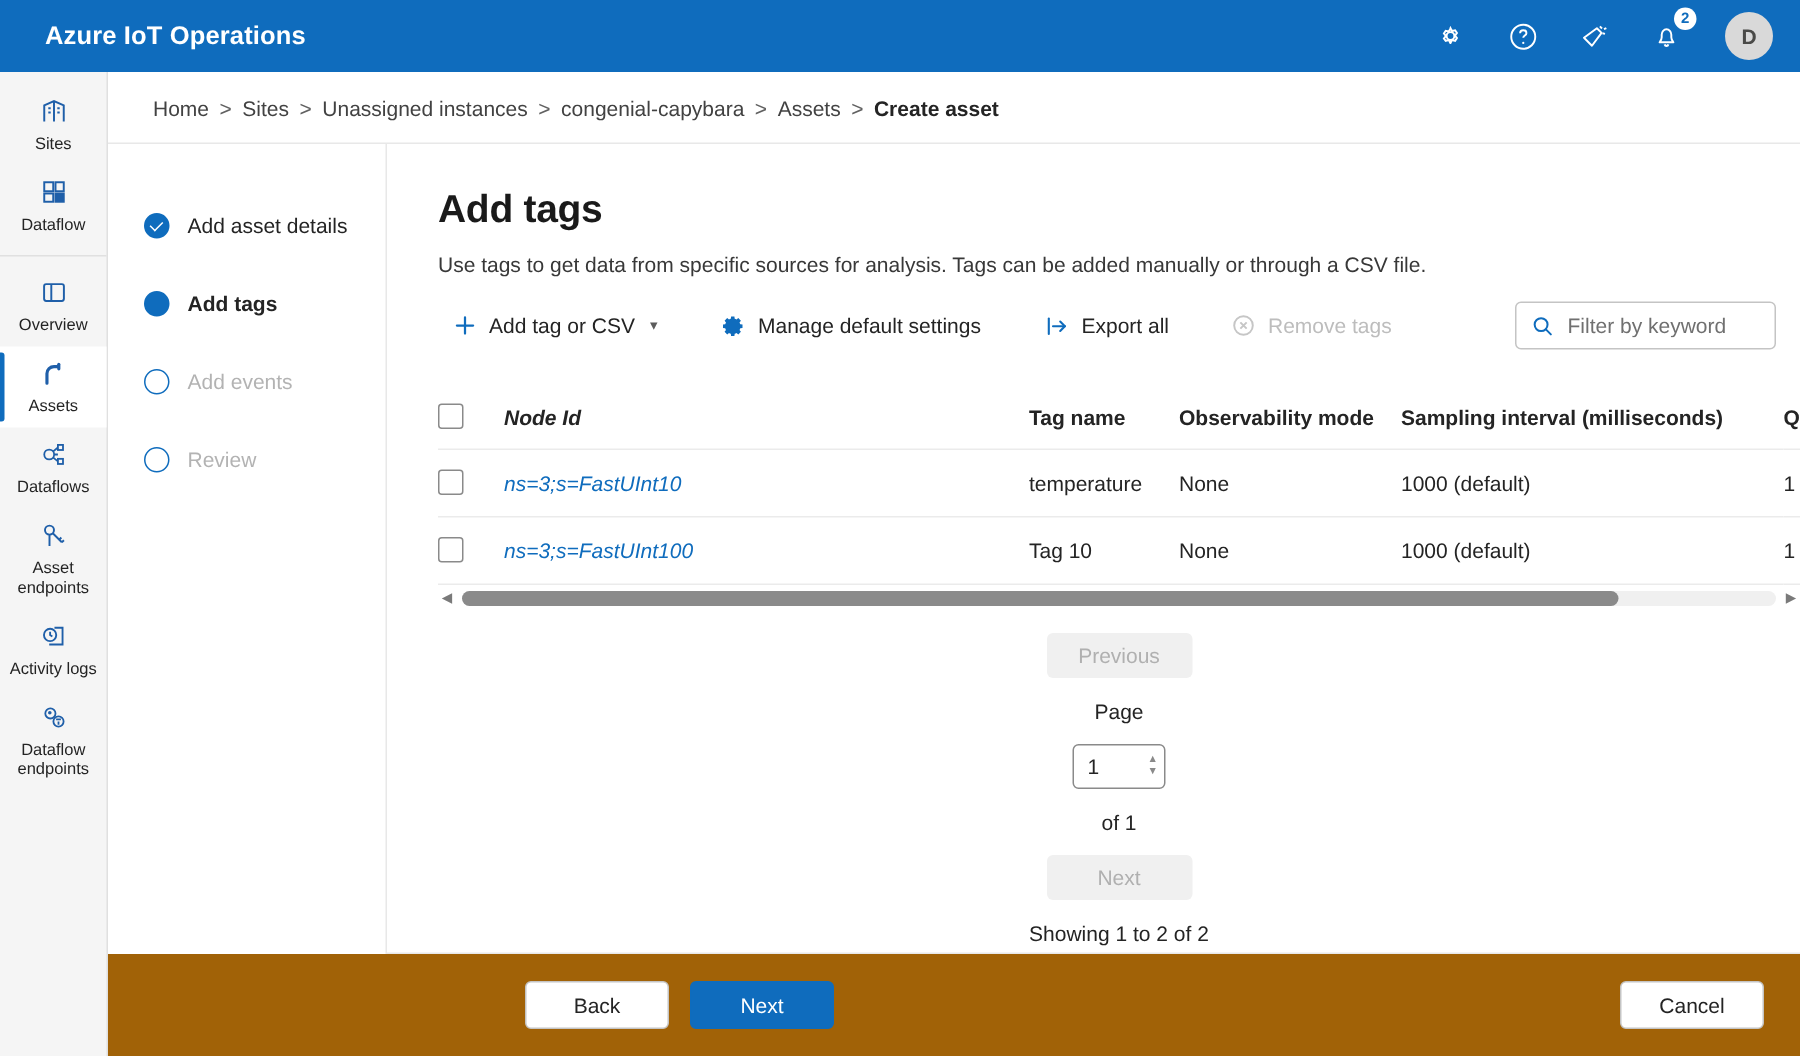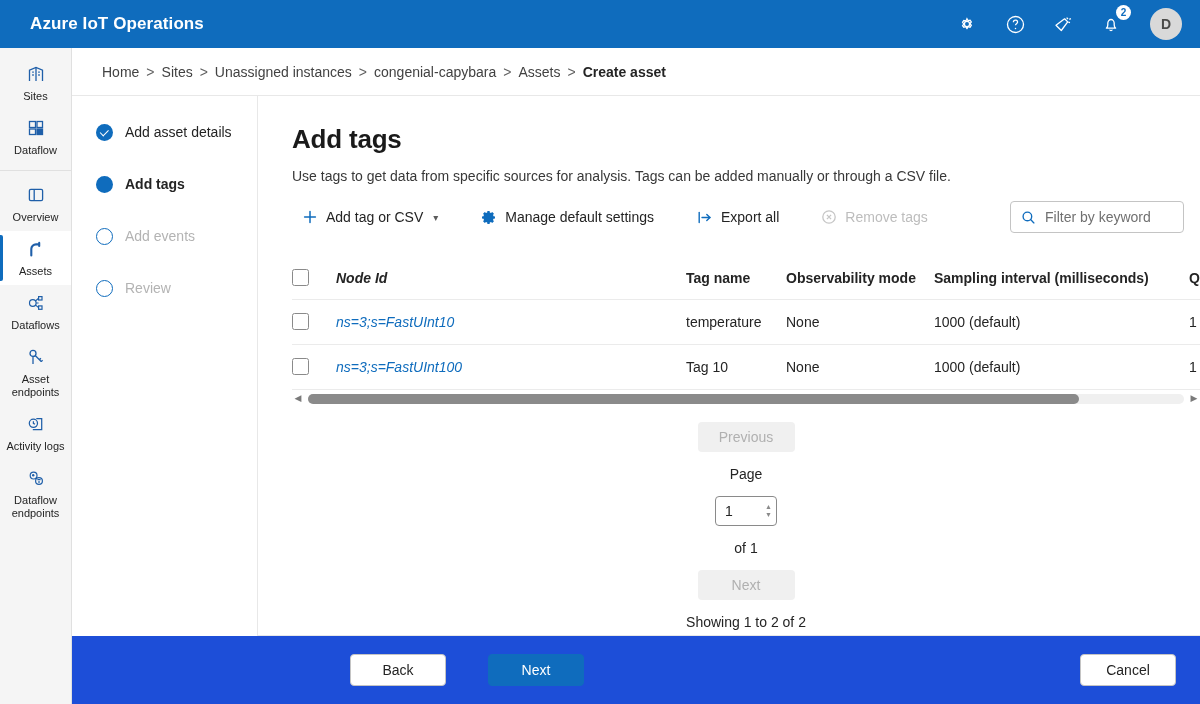--- a/index.html
+++ b/index.html
@@ -91,21 +91,21 @@
 
   .wizard-area { flex: 1; display: flex; min-height: 0; }
 
   
   .steps {
     width: 186px; min-width: 186px;
     border-right: 1px solid #e8e8e8;
     padding: 28px 0 0 24px;
     background: #ffffff;
   }
-  .step { display: flex; height: 52px; cursor: pointer; }
+  .step { display: flex; align-items: center; height: 52px; cursor: pointer; }
   .step-dot {
     width: 17px; height: 17px; border-radius: 50%;
     margin-right: 12px; flex: none;
     display: flex; align-items: center; justify-content: center;
   }
   .step-dot.done { background: #0f6cbd; }
   .step-dot.done::after {
     content: ""; width: 7px; height: 4px;
     border-left: 1.6px solid #fff; border-bottom: 1.6px solid #fff;
     transform: rotate(-45deg) translate(0px, -1px);
@@ -207,22 +207,21 @@
     color: #242424; background: transparent;
   }
   .spinner { display: flex; flex-direction: column; align-items: center; gap: 2px; margin-left: auto; color: #8a8a8a; cursor: pointer; }
   .spinner span { font-size: 7px; line-height: 6px; }
 
   
   .footer {
     height: 68px; min-height: 68px;
     display: flex; align-items: center;
     padding: 0 24px 0 278px;
-    background: #1d4ed8;
-    gap: 28px;
+    background: #a16207;
   }
   .btn {
     height: 32px; min-width: 96px; padding: 0 14px;
     font-size: 14px; font-family: inherit; border-radius: 4px; cursor: pointer;
   }
   .btn-secondary { background: #ffffff; border: 1px solid #c4c4c4; color: #242424; }
   .btn-primary { background: #0f6cbd; border: 1px solid #0f6cbd; color: #ffffff; margin-left: 14px; }
   .btn-cancel { margin-left: auto; background: #ffffff; border: 1px solid #c4c4c4; color: #242424; }
 </style>
 </head>

